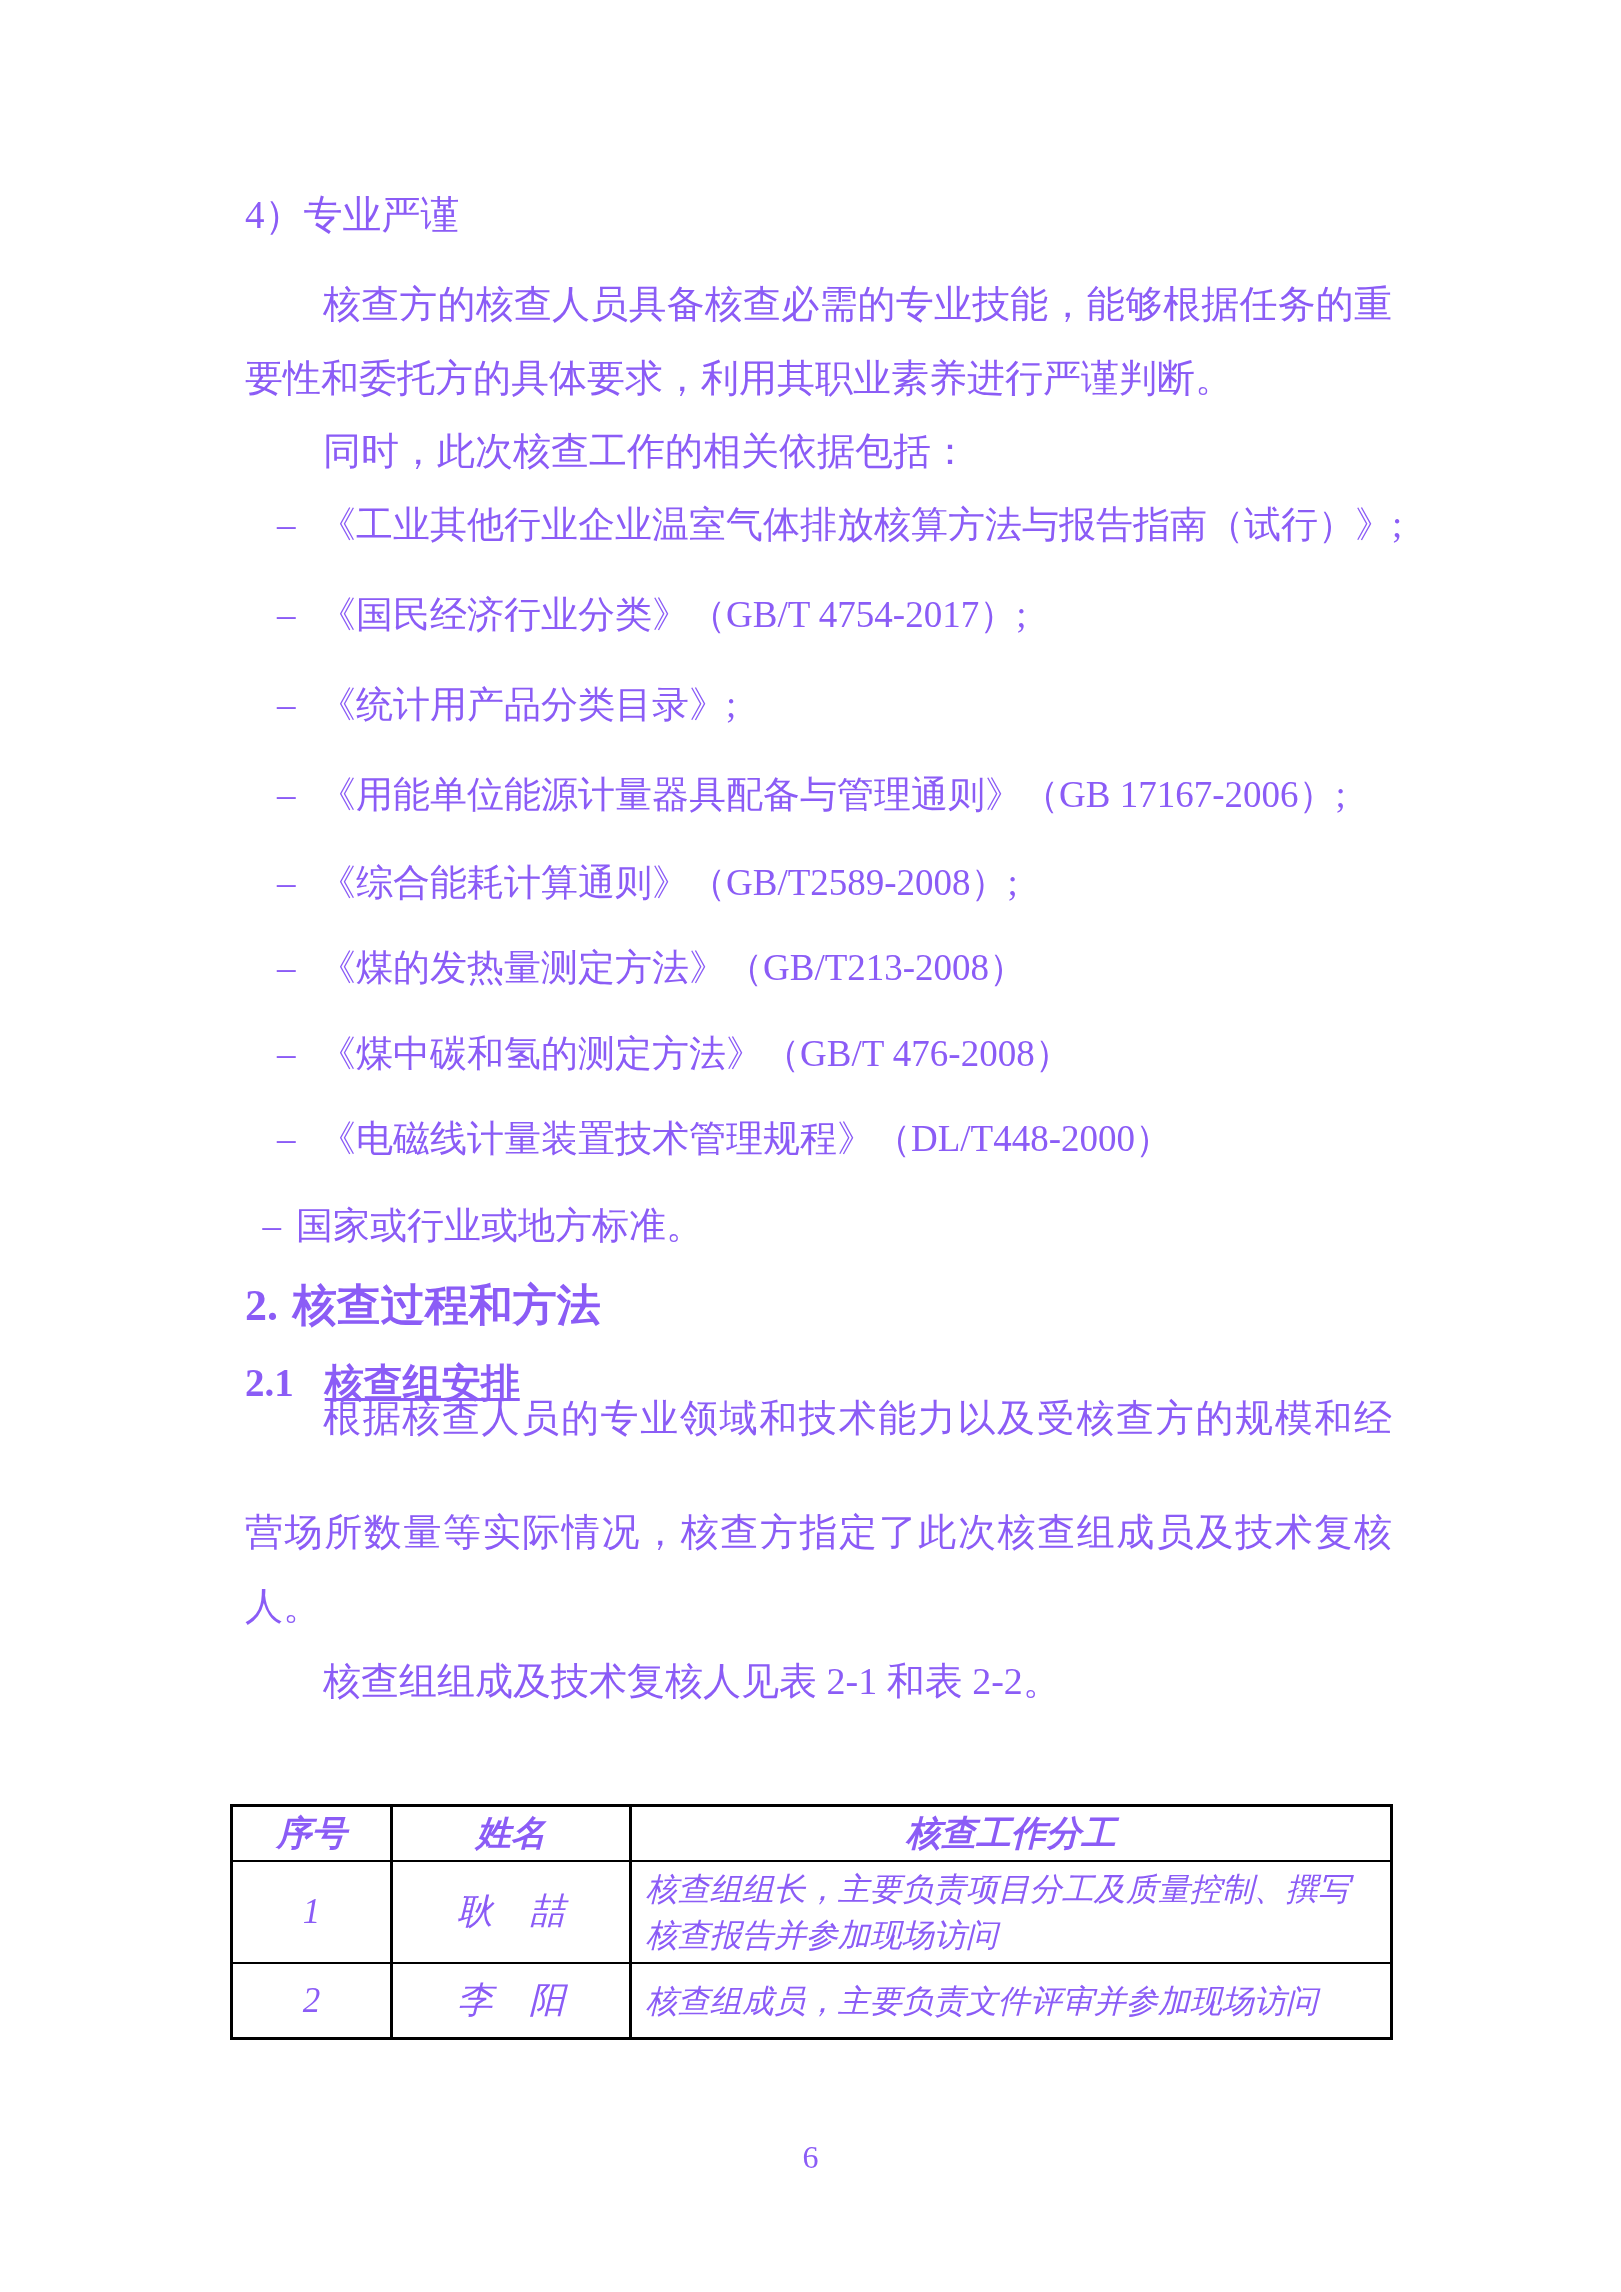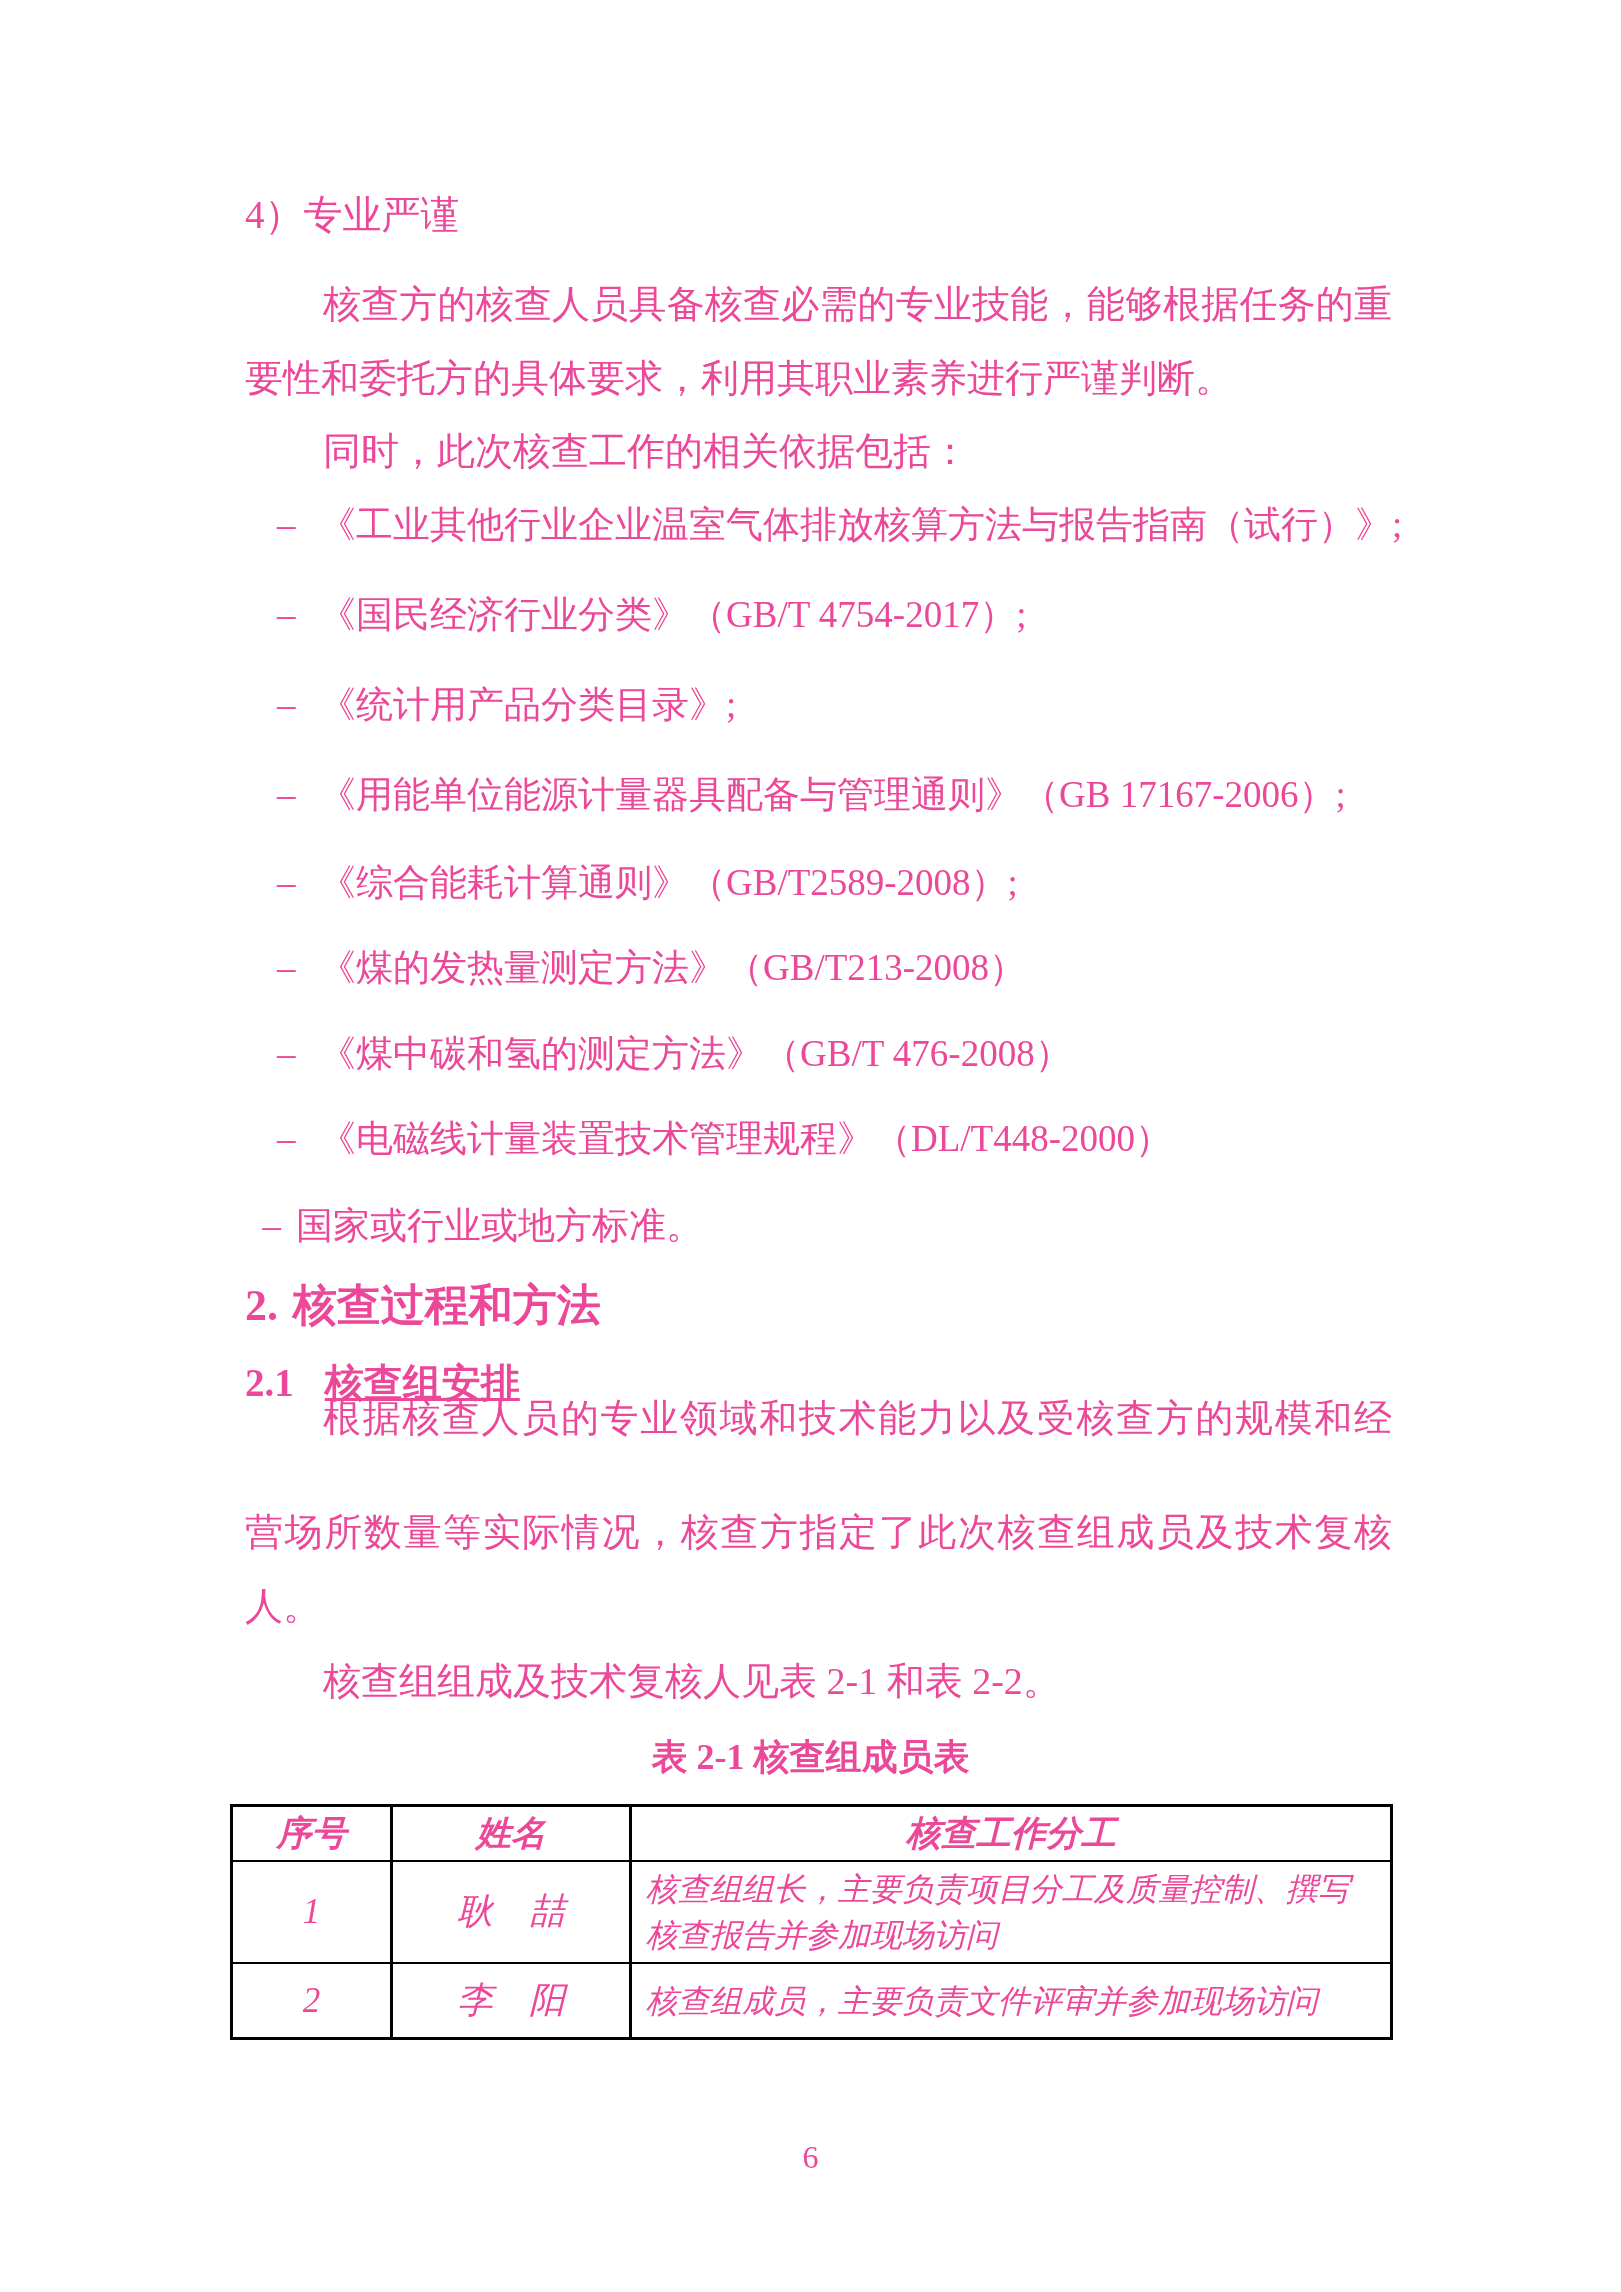--- a/index.html
+++ b/index.html
@@ -1,20 +1,20 @@
 <!DOCTYPE html>
 <html><head>
 <meta charset="utf-8">
 <style>
   html,body{margin:0;padding:0;background:#e8e8e8;}
   .page{
     position:relative;
     width:1621px;height:2293px;
     background:#ffffff;
-    color:#ec4899;
+    color:#8b5cf6;
     font-family:"Liberation Serif","DejaVu Serif",serif;
     overflow:hidden;
   }
   .line{
     position:absolute;
     left:245px;width:1147px;
     font-size:38px;line-height:1.2;
     white-space:nowrap;
   }
   .stretch{
@@ -139,21 +139,20 @@
 
   <div class="h21line" style="top:1362px">
     <span>2.1</span><span class="htxt">核查组安排</span>
   </div>
 
   <div class="line stretch indent" style="top:1396px">根据核查人员的专业领域和技术能力以及受核查方的规模和经</div>
   <div class="line stretch" style="top:1510px">营场所数量等实际情况，核查方指定了此次核查组成员及技术复核</div>
   <div class="line" style="top:1584px">人。</div>
   <div class="line" style="top:1659px;text-indent:78px">核查组组成及技术复核人见表 2-1 和表 2-2。</div>
 
-  <div class="tbl-title">表 2-1 核查组成员表</div>
 
   <table class="members">
     <colgroup>
       <col style="width:160px">
       <col style="width:239px">
       <col style="width:761px">
     </colgroup>
     <tbody>
         <tr>
       <th>序号</th>

